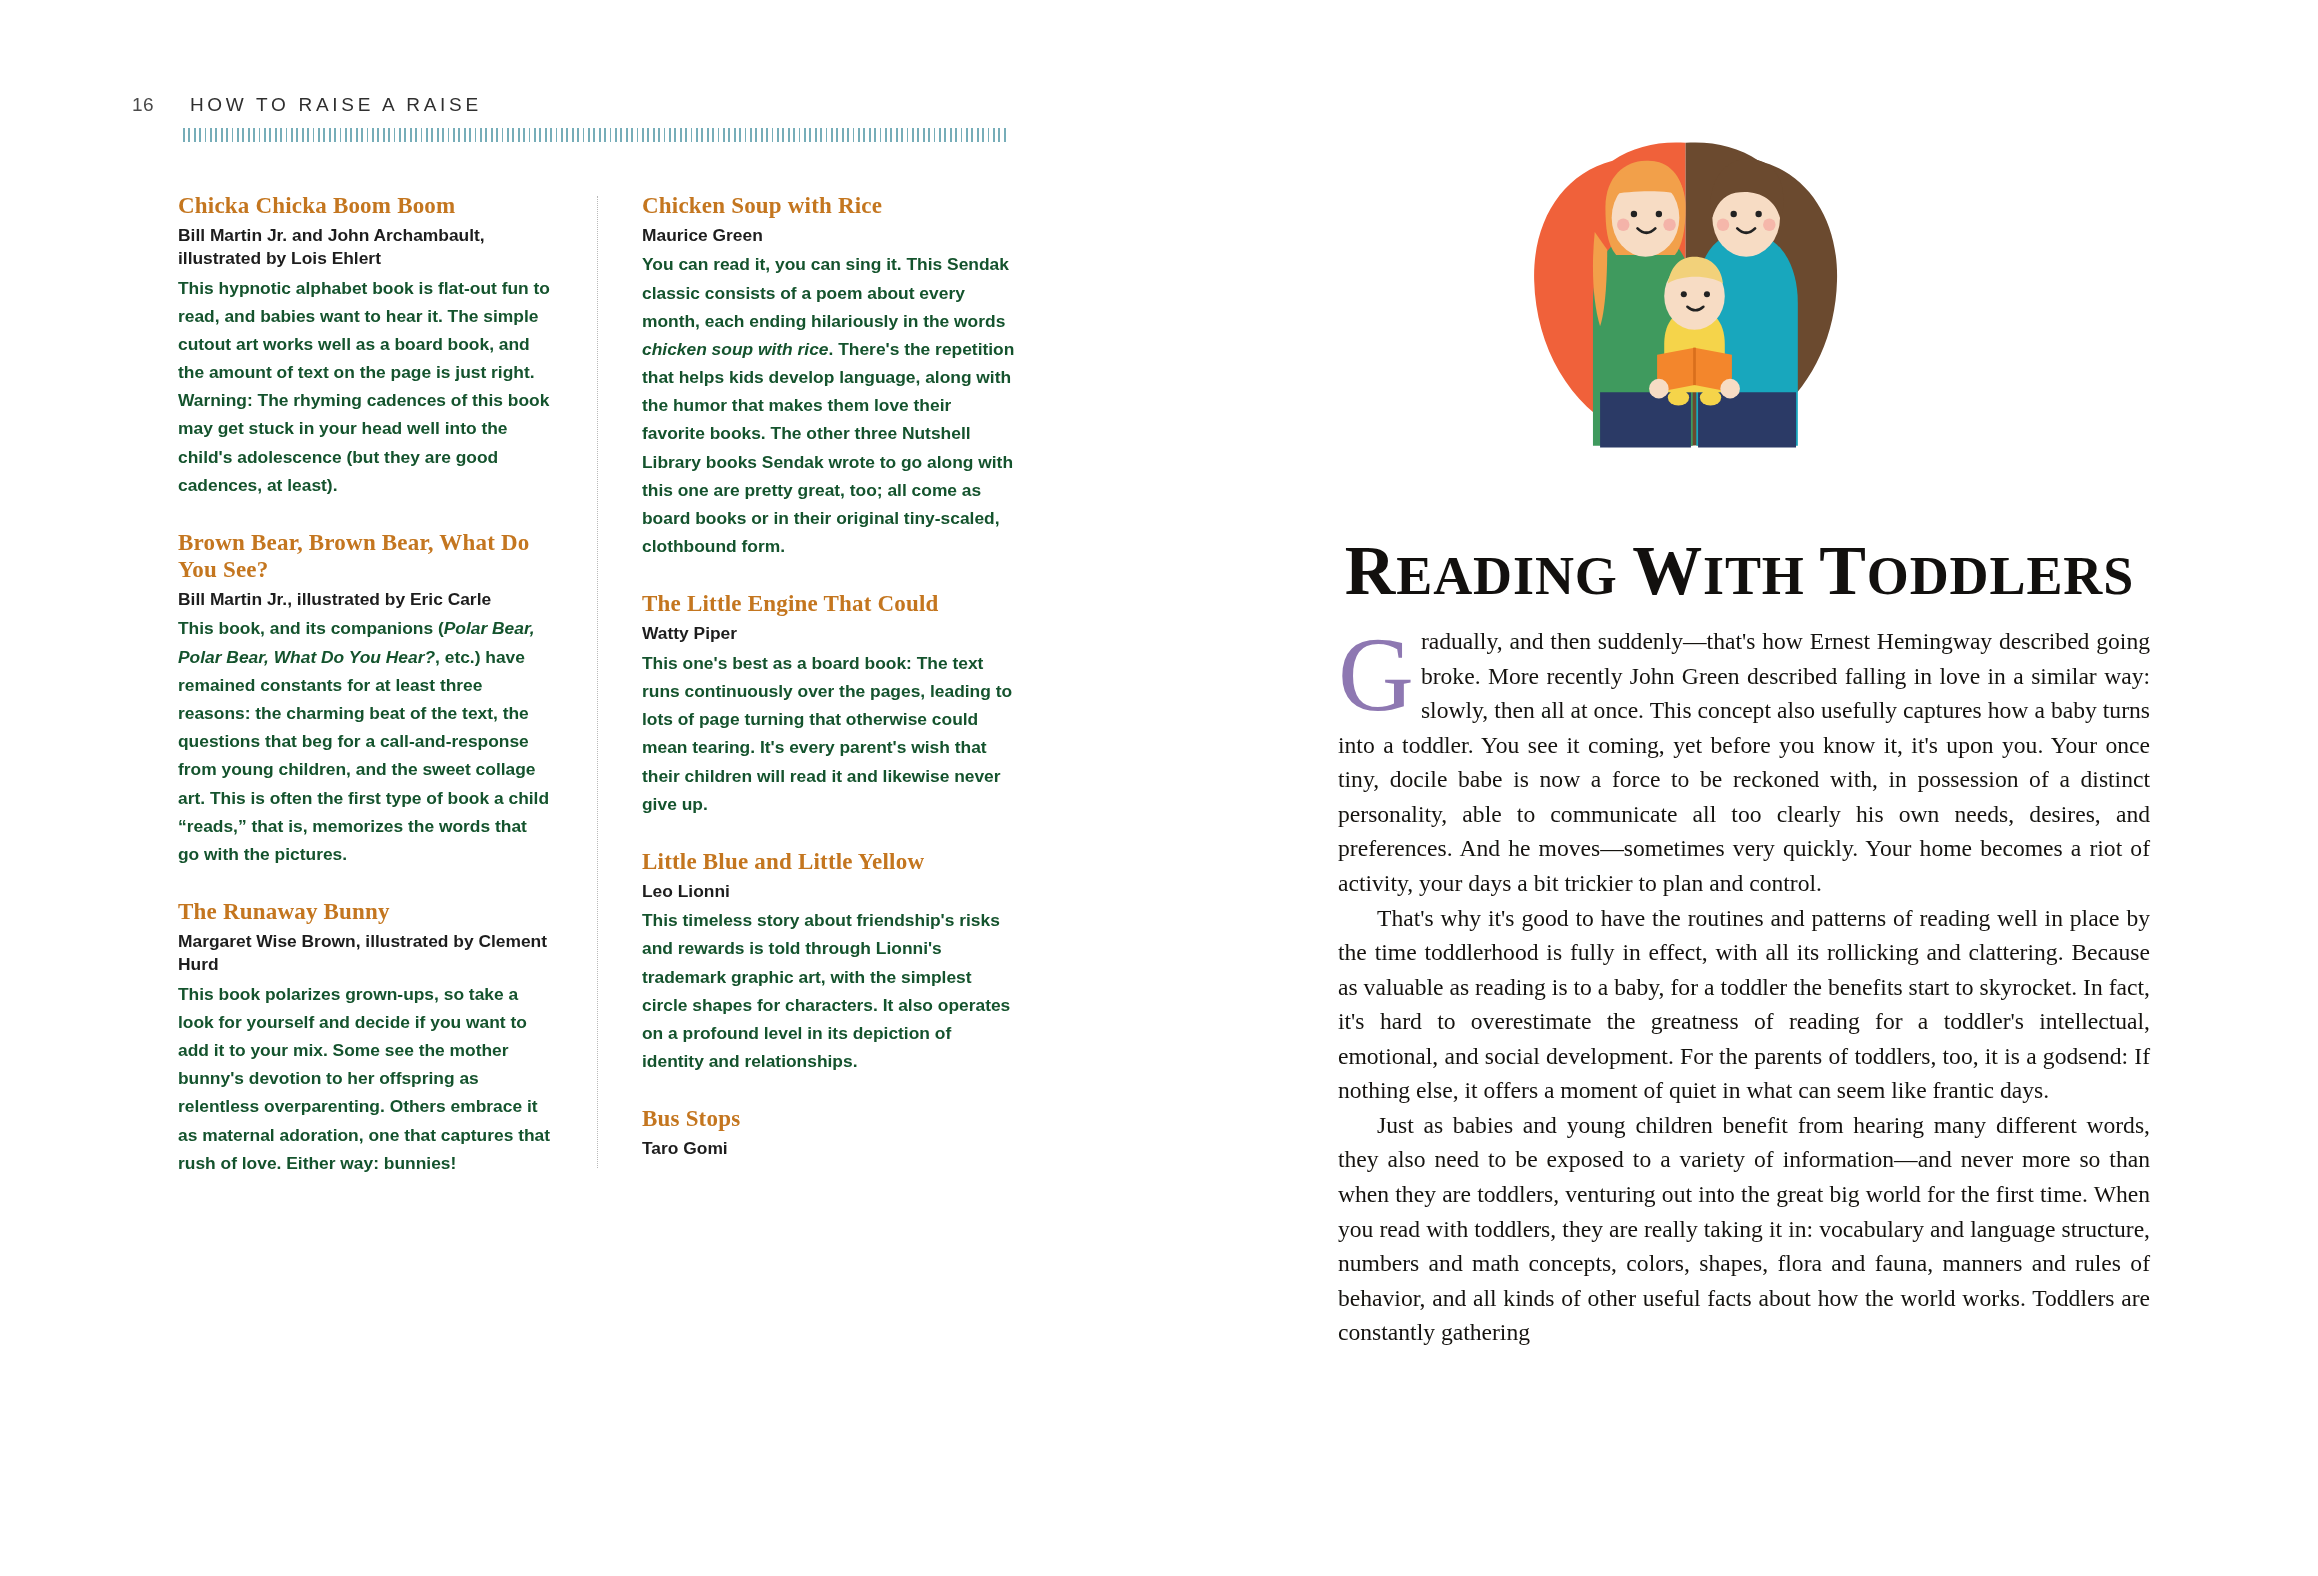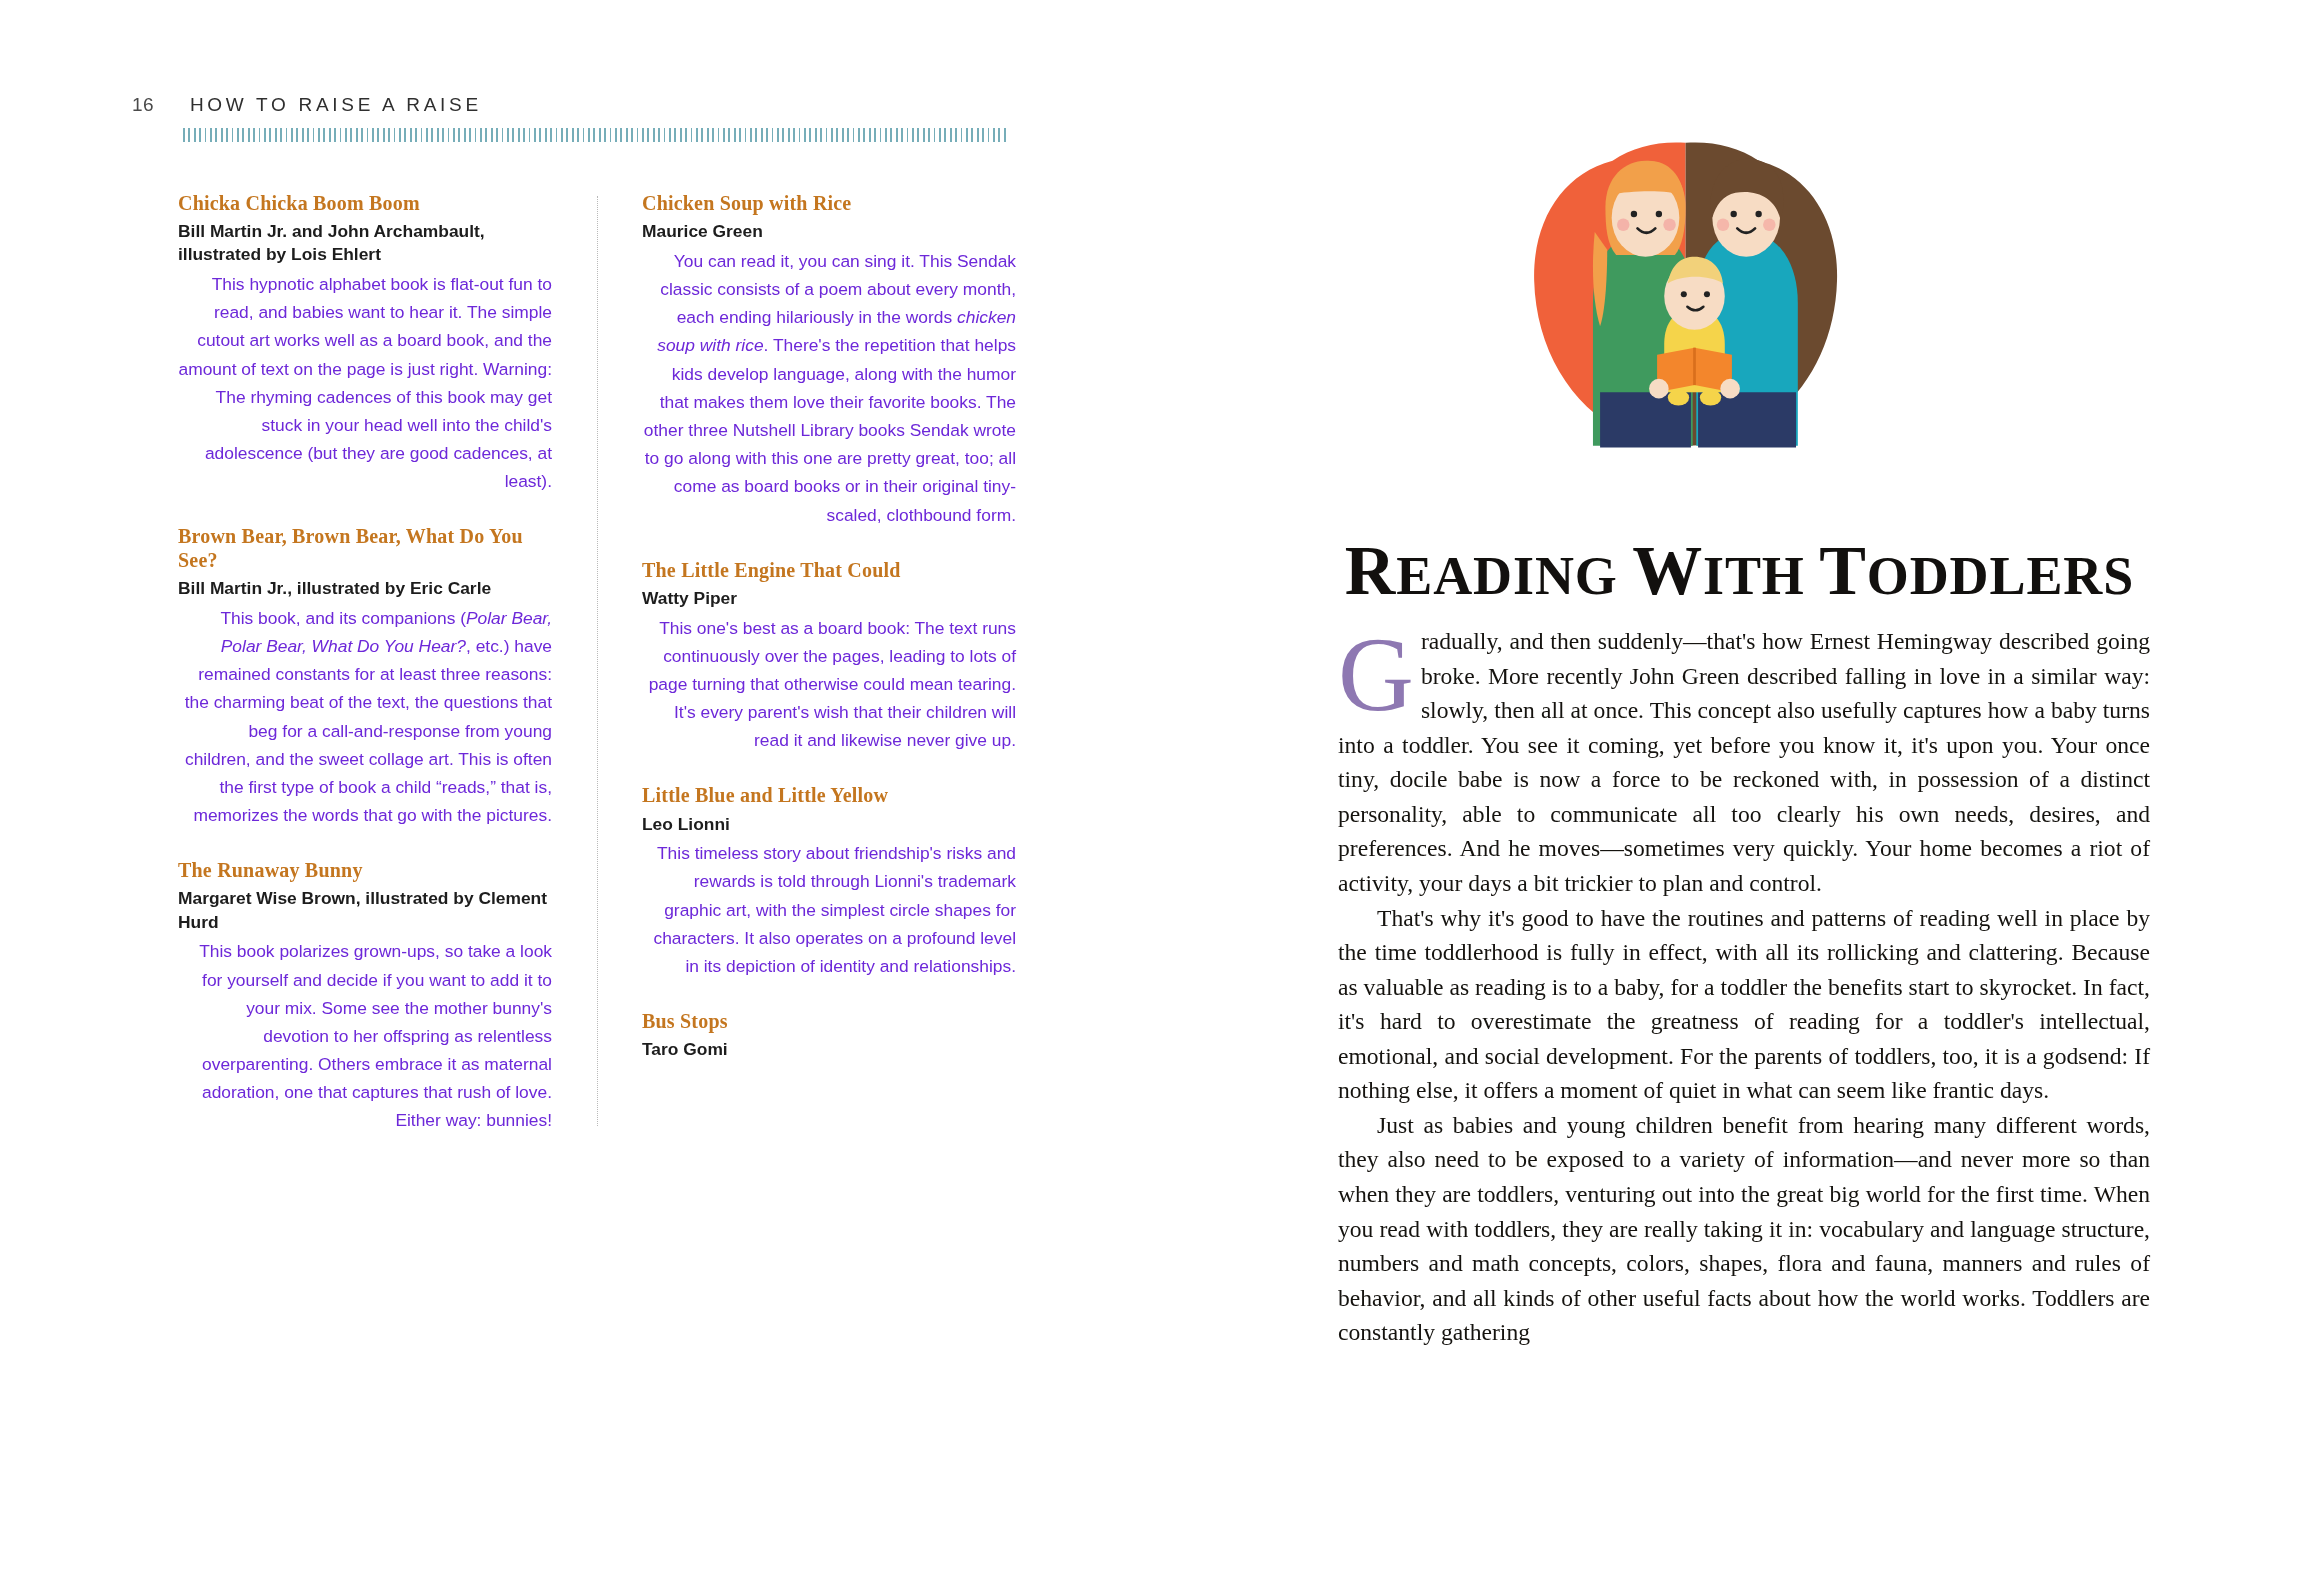--- a/index.html
+++ b/index.html
@@ -79,40 +79,41 @@
     width: 0;
     border-left: 1.8px dotted #b9b9b9;
   }
   .entry {
     margin-bottom: 30px;
   }
   .entry:last-child { margin-bottom: 0; }
   .entry-title {
     font-family: "Liberation Serif", serif;
     font-weight: bold;
-    font-size: 20px;
+    font-size: 23px;
     color: #c4761f;
     line-height: 1.18;
     margin-bottom: 4.5px;
     letter-spacing: 0.2px;
   }
   .entry-author {
     font-family: "Liberation Sans", sans-serif;
     font-weight: bold;
     font-size: 17.4px;
     color: #1d1d1d;
     line-height: 1.33;
     margin-bottom: 3.6px;
   }
   .entry-body {
     font-family: "Liberation Sans", sans-serif;
     font-size: 17.4px;
-    color: #6d28d9;
+    color: #14532d;
     line-height: 1.62;
-    text-align: right;
+    text-align: left;
+    font-weight: bold;
   }
   .entry-body i { font-style: italic; }
 
   
   .illustration {
     position: absolute;
     left: 1507px;
     top: 125px;
     width: 375px;
     height: 383px;

